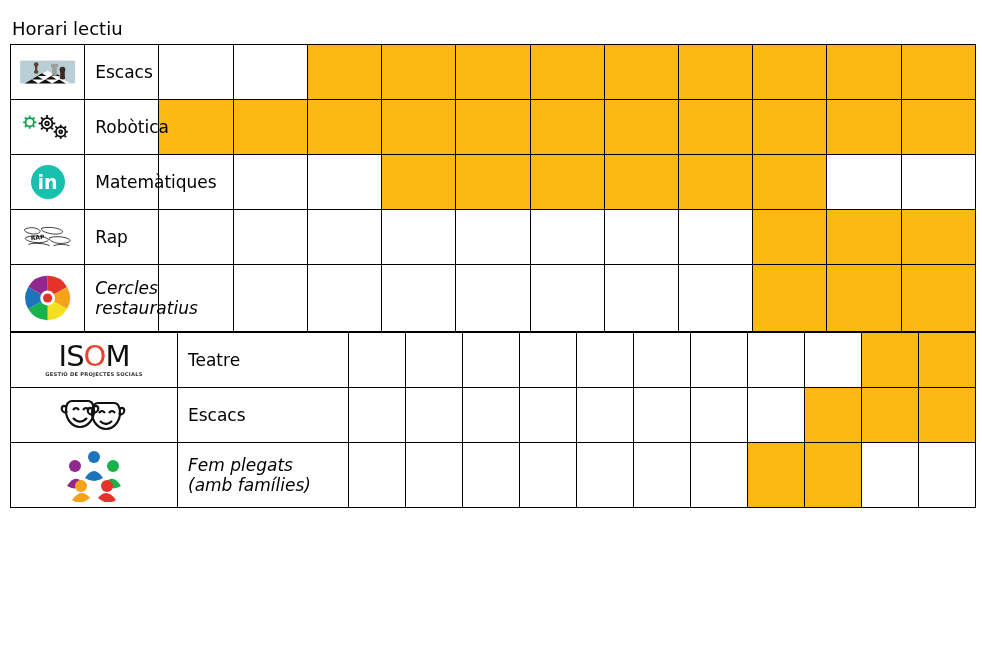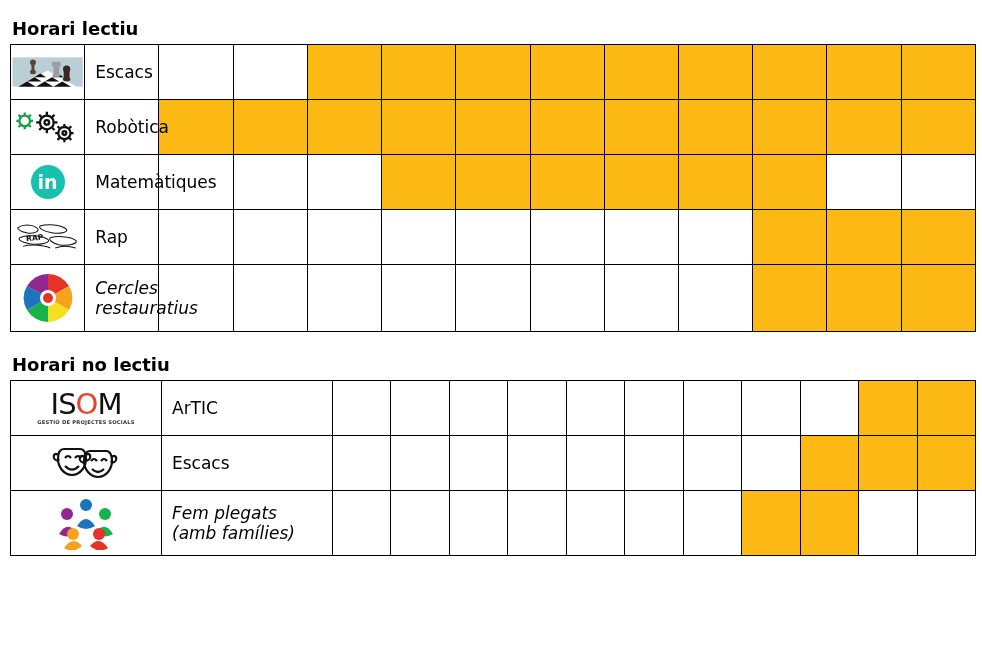--- a/index.html
+++ b/index.html
@@ -44,21 +44,21 @@
     font-size: 19px;
     letter-spacing: 0.5px;
   }
   .header-table th.sub {
     font-size: 15px;
     height: 20px;
   }
 
   
   .section-title {
-    font-weight: bold;
+    font-weight: normal;
     font-size: 18px;
     margin: 18px 0 5px 12px;
   }
   .section-title.second {
     margin-top: 22px;
   }
 
   
   .grid-table {
     border-collapse: collapse;
@@ -68,21 +68,21 @@
   }
   .grid-table td {
     border: 1px solid #000000;
     padding: 0;
     height: 50px;
     vertical-align: middle;
   }
   .grid-table td.icon-cell {
     text-align: center;
     vertical-align: middle;
-    padding: 2px 0;
+    padding: 2px 8px;
   }
   .grid-table td.name-cell {
     font-size: 17px;
     padding-left: 10px;
     line-height: 1.18;
   }
   .cell-on {
     background: #fcb813;
   }
   .cell-off {
@@ -339,35 +339,34 @@
       <td class="cell-off"></td>
       <td class="cell-off"></td>
       <td class="cell-off"></td>
       <td class="cell-on"></td>
       <td class="cell-on"></td>
       <td class="cell-on"></td>
     </tr>
   </tbody>
     </table>
 
-  <div class="section-title second">Horari no lectiu</div>
 
   <table class="grid-table">
 
     <tbody>
         <tr>
       <td class="icon-cell" style="width:150px">
         <div class="icon-wrap">
           <div class="logo-isom">
             <div class="big">IS<span class="o">O</span>M</div>
             <div class="small">GESTIÓ DE PROJECTES SOCIALS</div>
           </div>
         </div>
       </td>
-      <td class="name-cell" style="width:160px">ArTIC</td>
+      <td class="name-cell" style="width:160px">Teatre</td>
       <td class="cell-off"></td>
       <td class="cell-off"></td>
       <td class="cell-off"></td>
       <td class="cell-off"></td>
       <td class="cell-off"></td>
       <td class="cell-off"></td>
       <td class="cell-off"></td>
       <td class="cell-off"></td>
       <td class="cell-off"></td>
       <td class="cell-on"></td>

